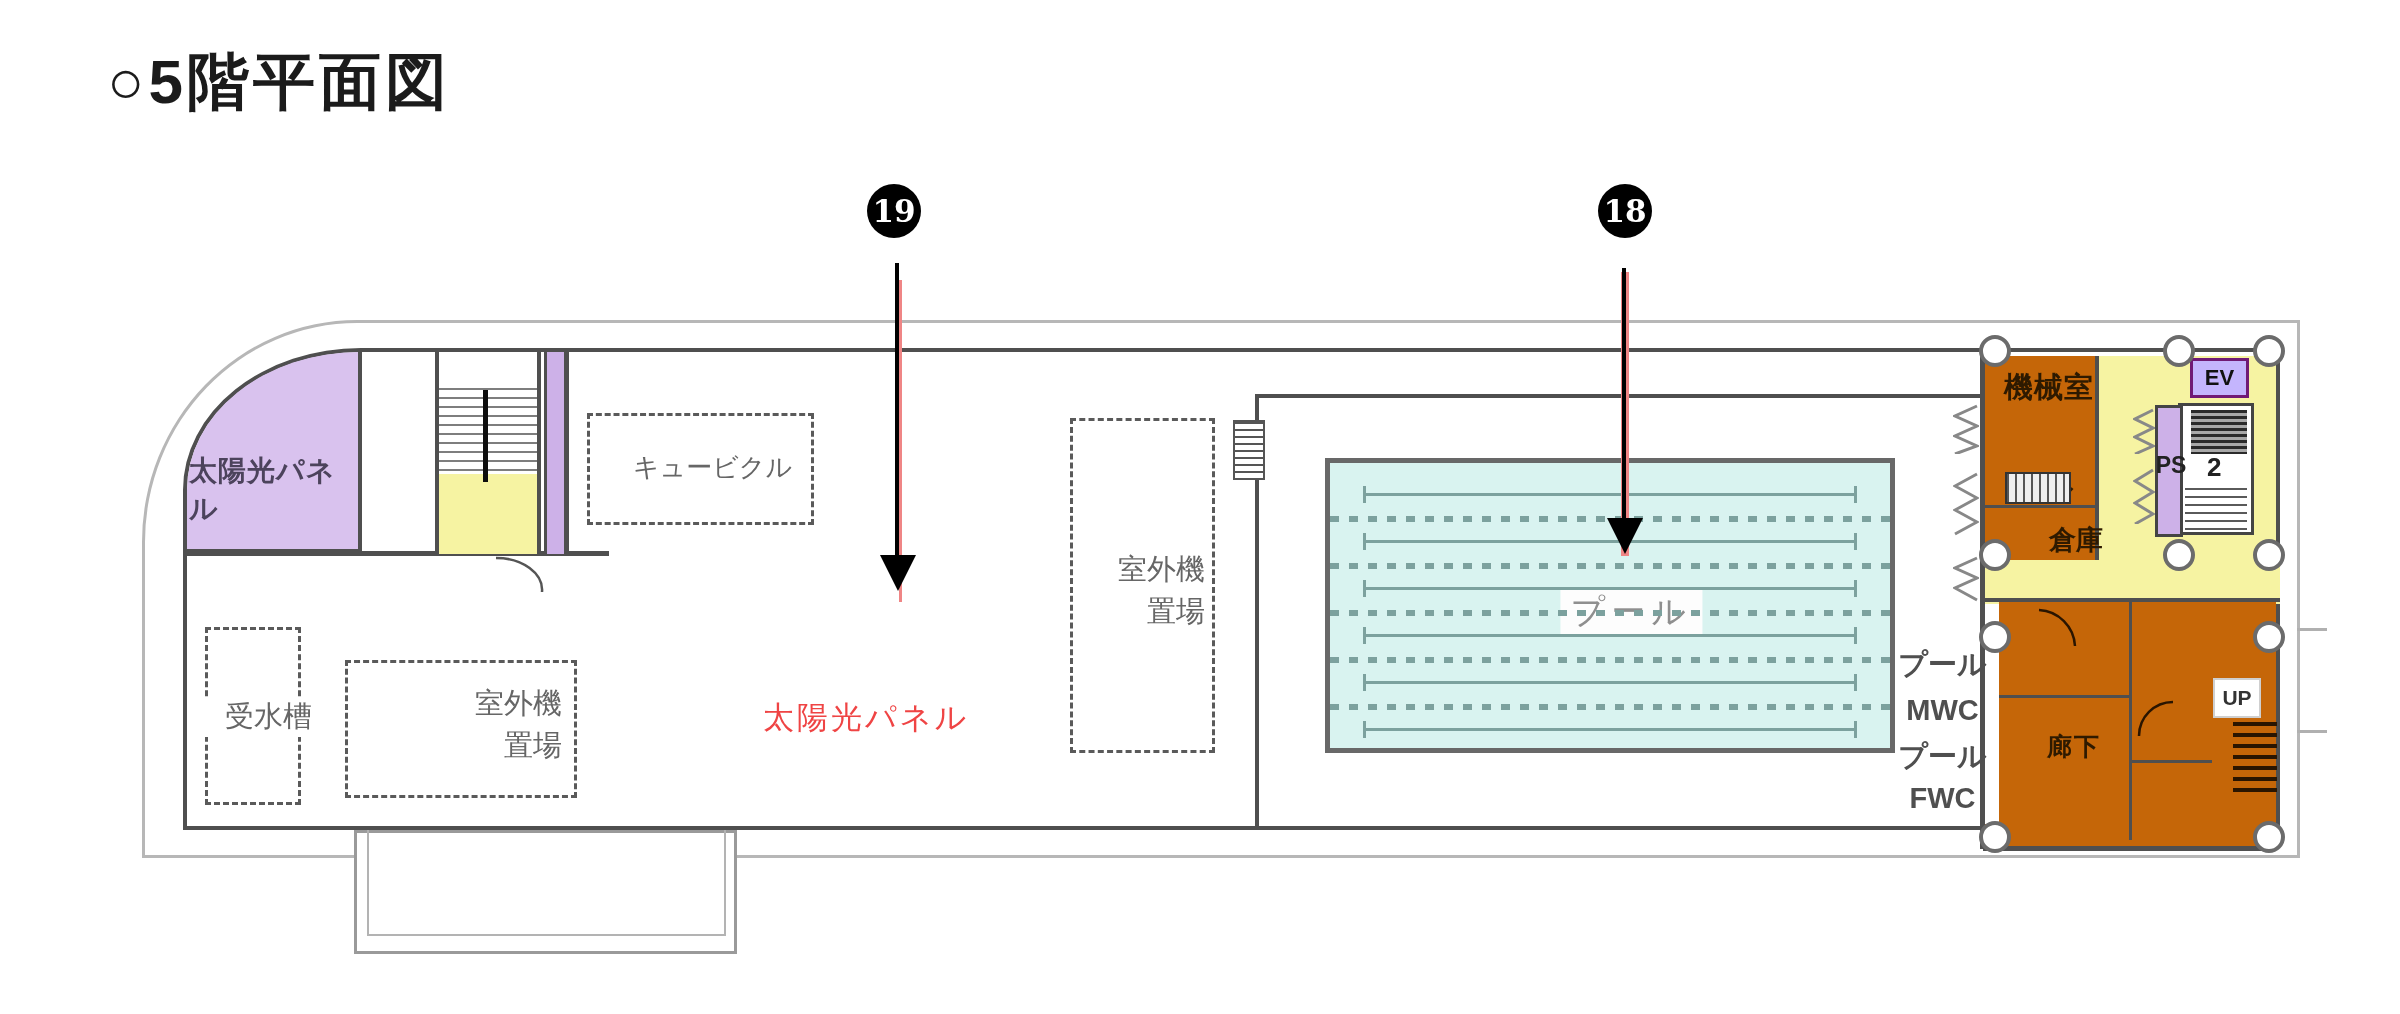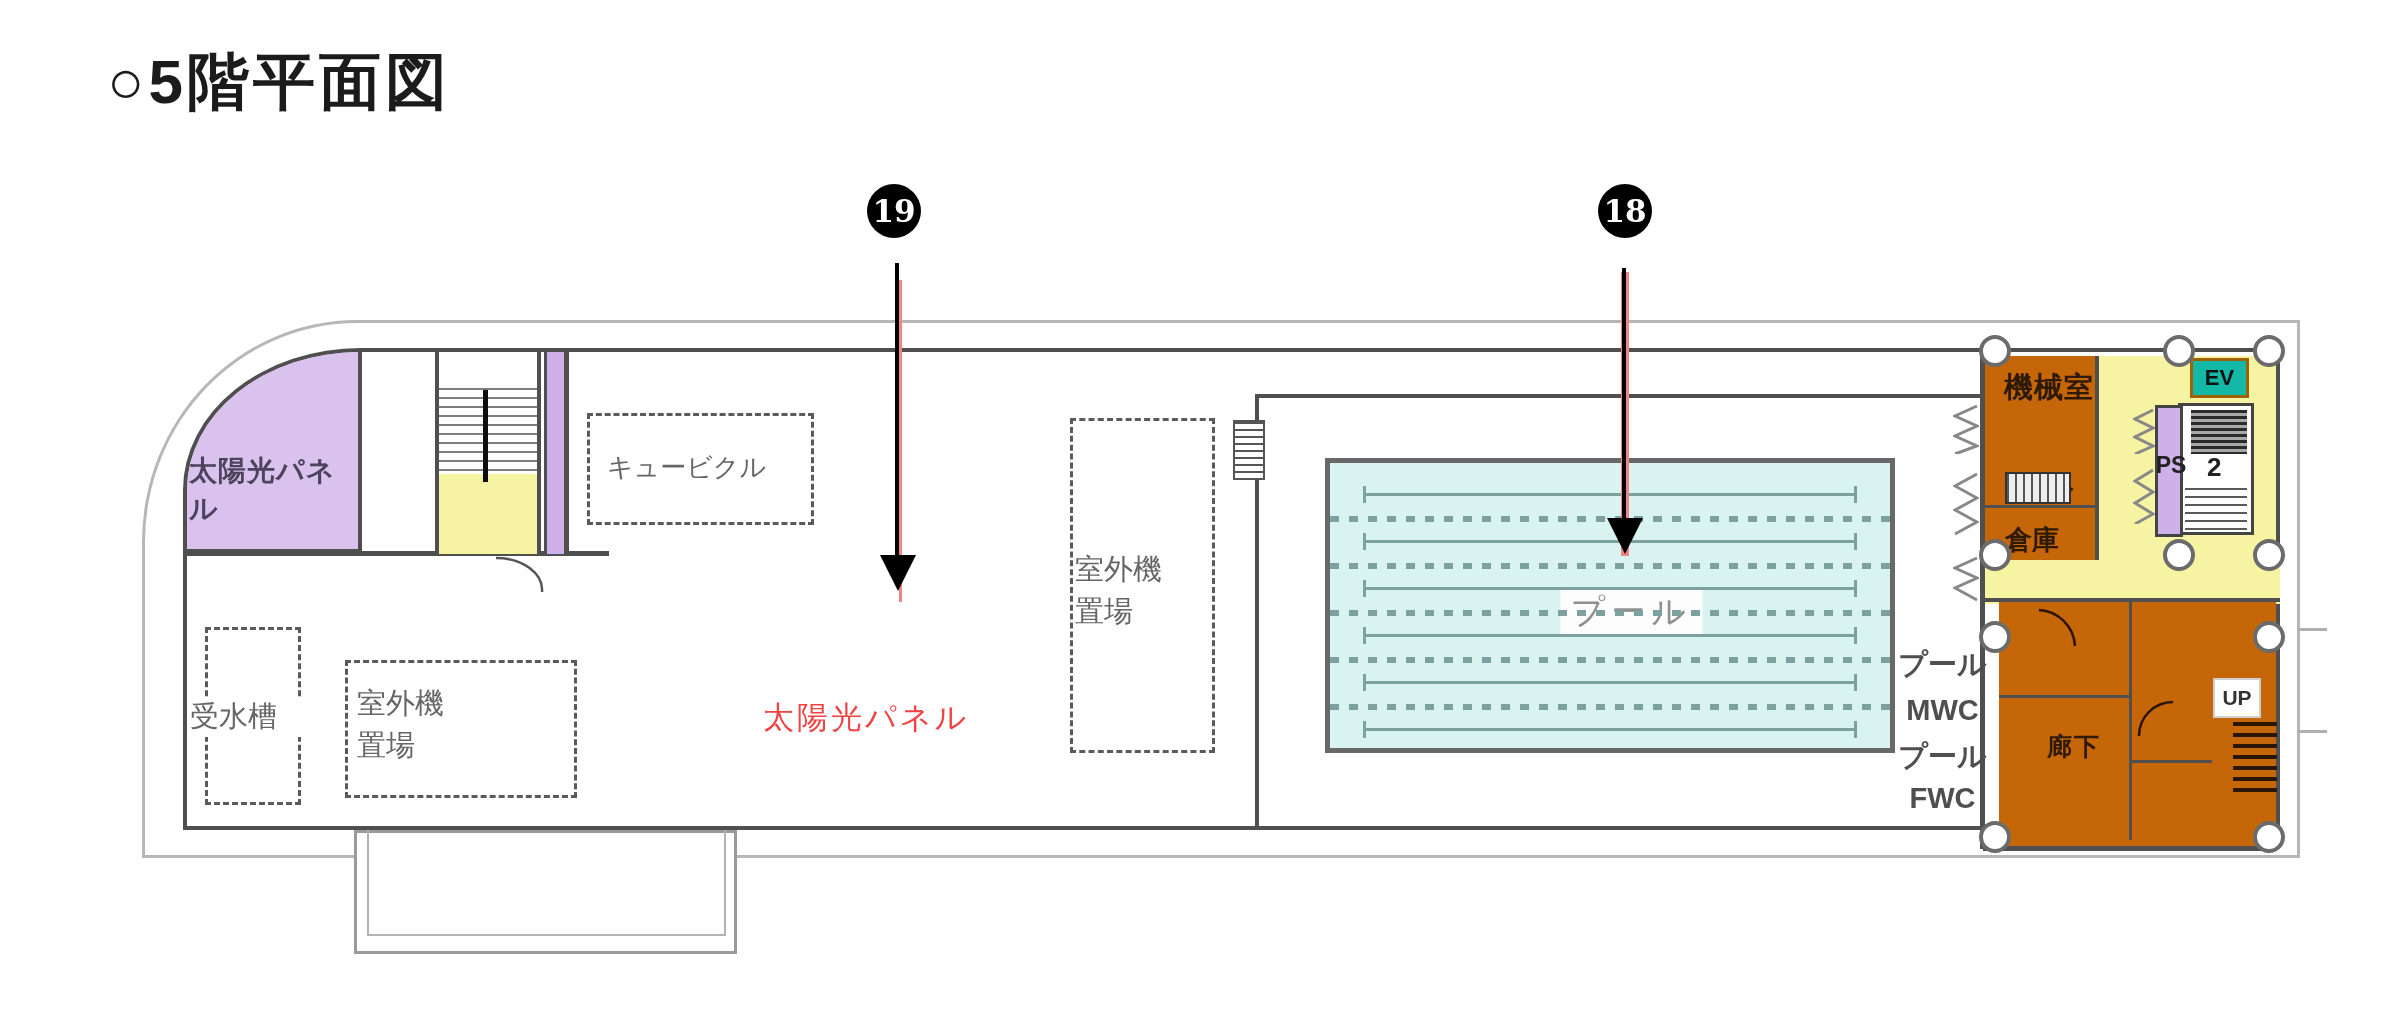--- a/index.html
+++ b/index.html
@@ -18,21 +18,21 @@
   
   .kitchen-fan{left:140px;top:352px;width:171px;height:197px;background:#d9c2ee;
       border-right:4px solid #4f4f4f;border-bottom:4px solid #4f4f4f;border-top-left-radius:172px 138px;}
   .kitchen-label{left:142px;top:452px;width:160px;font-size:28px;font-weight:700;color:#4c435c;letter-spacing:1px;}
   .stair-treads{left:392px;top:388px;width:98px;height:86px;
       background:repeating-linear-gradient(to bottom,#7e7e7e 0 2px,transparent 2px 9px);}
   .stair-yellow{left:392px;top:474px;width:98px;height:80px;background:#f6f3a2;}
   .handrail{left:436px;top:390px;width:5px;height:92px;background:#0d0d0d;}
   .shaft-purple{left:500px;top:352px;width:17px;height:202px;background:#cdb1e8;}
   .dashed-box{border:3px dashed #5a5a5a;}
-  .dash-label{color:#666;text-align:left;}
+  .dash-label{color:#666;text-align:right;}
   .big-gray-label{color:#ef4444;font-size:31px;letter-spacing:3px;}
   
   .pool{left:1278px;top:458px;width:560px;height:285px;background:#d9f3f0;border:5px solid #686868;}
   .lane-solid{position:absolute;left:35px;right:35px;height:3px;background:#7ca19e;}
   .lane-solid i{position:absolute;top:-7px;width:3px;height:17px;background:#7ca19e;}
   .lane-dashed{position:absolute;left:0;right:0;height:6px;
       background:repeating-linear-gradient(to right,#7ca19e 0 9px,transparent 9px 19px);}
   .pool-label{position:absolute;left:50%;top:126px;transform:translateX(-35%);
       background:#fdfdfd;padding:0 10px;font-size:34px;color:#8f8f8f;letter-spacing:6px;}
   
@@ -42,21 +42,21 @@
   .equip{background:#eee;border:2px solid #333;
       background-image:repeating-linear-gradient(90deg,#555 0 2px,transparent 2px 8px);}
   .ladder{background:#fff;border:2px solid #555;
       background-image:repeating-linear-gradient(to bottom,#555 0 2px,transparent 2px 7px);}
   .stair-room{left:2131px;top:403px;width:70px;height:126px;background:#fff;border:3px solid #444;}
   .stair-hatch{position:absolute;left:10px;top:4px;right:4px;height:44px;
       background:repeating-linear-gradient(to bottom,#2b2b2b 0 3px,#a8a8a8 3px 6px);}
   .stair-low{position:absolute;left:4px;bottom:2px;right:4px;height:42px;
       background:repeating-linear-gradient(to bottom,#5a5a5a 0 2px,transparent 2px 8px);}
   .ps-strip{left:2108px;top:405px;width:22px;height:126px;background:#cdb1e8;border:3px solid #444;}
-  .ev-box{left:2143px;top:358px;width:53px;height:34px;background:#14b8a6;border:3px solid #a16207;
+  .ev-box{left:2143px;top:358px;width:53px;height:34px;background:#c4b5fd;border:3px solid #701a75;
       text-align:center;font-size:22px;font-weight:700;color:#111;line-height:34px;}
   .up-box{left:2166px;top:678px;width:44px;height:36px;background:#fff;border:2px solid #cfcfcf;
       text-align:center;font-size:21px;font-weight:700;color:#333;line-height:36px;}
   .up-treads{left:2186px;top:722px;width:44px;height:70px;
       background:repeating-linear-gradient(to bottom,#2a1500 0 4px,transparent 4px 11px);}
   .dark-label{color:#2e1a00;font-weight:700;}
   .wc-label{color:#4f4f4f;font-weight:700;font-size:29px;text-align:center;width:115px;left:1838px;z-index:30;}
   
   .balcony-outer{left:307px;top:830px;width:377px;height:118px;border:3px solid #9a9a9a;background:#fff;}
   .balcony-inner{position:absolute;left:10px;top:-3px;width:355px;height:104px;
@@ -156,21 +156,21 @@
     </div>
 
   <div class="abs yellow" style="left:2052px;top:356px;width:177px;height:248px;"></div>
   <div class="abs yellow" style="left:1938px;top:560px;width:295px;height:44px;"></div>
 
   <div class="abs orange z20" style="left:1938px;top:356px;width:110px;height:204px;"></div>
   <div class="abs dark-label z30" style="left:1938px;top:368px;width:128px;text-align:center;font-size:29px;letter-spacing:1px;">機械室</div>
   <div class="abs z20 dark-label" style="left:1938px;top:474px;width:110px;text-align:center;font-size:22px;">プール</div>
   <div class="abs equip z30" style="left:1958px;top:472px;width:62px;height:28px;"></div>
   <div class="abs wall z30" style="left:1938px;top:505px;width:110px;height:3px;"></div>
-  <div class="abs dark-label z30" style="left:1938px;top:522px;width:94px;text-align:center;font-size:27px;">倉庫</div>
+  <div class="abs dark-label z30" style="left:1938px;top:522px;width:94px;text-align:center;font-size:27px;padding-left:44px;">倉庫</div>
   <div class="abs wall" style="left:2048px;top:356px;width:4px;height:204px;"></div>
 
   <div class="abs ev-box z30">EV</div>
 
   <div class="abs stair-room z20">
     <div class="stair-hatch"></div>
     <div class="stair-low"></div>
   </div>
   <div class="abs z30" style="left:2160px;top:452px;font-size:26px;font-weight:700;color:#222;">2</div>
   <div class="abs ps-strip z20"></div>

